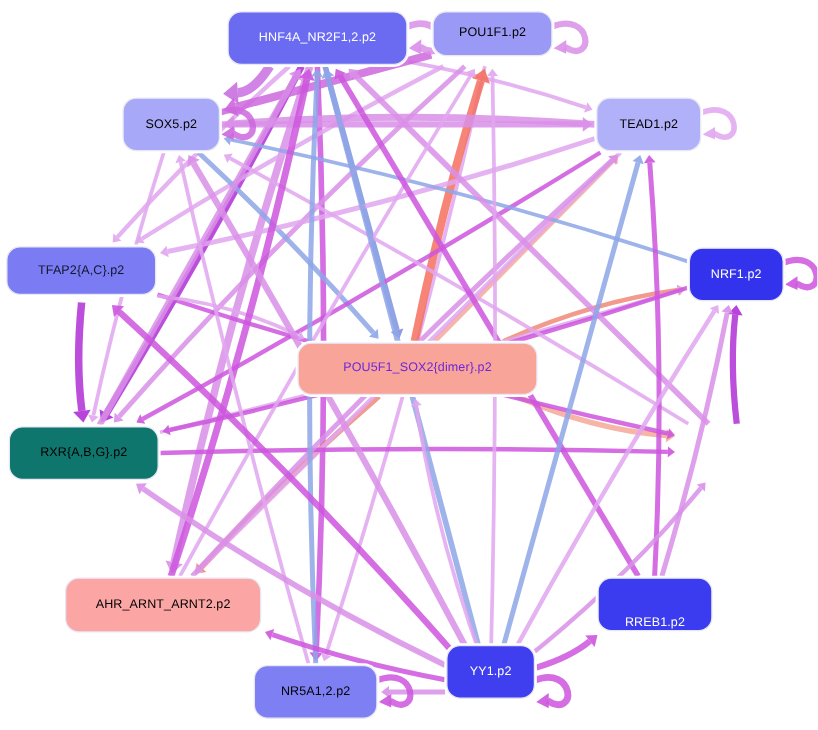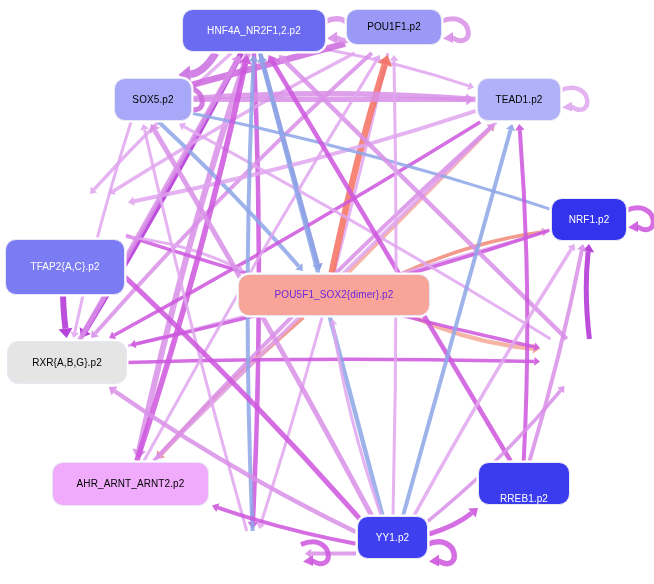--- a/index.html
+++ b/index.html
@@ -289,40 +289,43 @@
         <path d="M 427 544.5 C 460.3 530.9 462 575.8 438 560.5" stroke="#cc55dd" stroke-width="5.5" stroke-opacity="0.85" fill="none" stroke-linecap="butt"></path>
         <polygon points="429,561.5 439,554.45 439,566.55" fill="#cc55dd" fill-opacity="0.9"></polygon>
       </g>
     </svg>
 <div class="node" style="left: 182px; top: 9px; width: 144px; height: 43px; background: rgb(107, 107, 242); color: rgb(255, 255, 255);">
       <span class="node-label">HNF4A_NR2F1,2.p2</span>
     </div>
     <div class="node" style="left: 346px; top: 9px; width: 96px; height: 36px; background: rgb(154, 154, 246); color: rgb(0, 0, 0);">
       <span class="node-label">POU1F1.p2</span>
     </div>
-    <div class="node" style="left: 98px; top: 78px; width: 78px; height: 43px; background: rgb(168, 168, 248); color: rgb(0, 0, 0); margin-left: 16px;">
+    <div class="node" style="left: 98px; top: 78px; width: 78px; height: 43px; background: rgb(168, 168, 248); color: rgb(0, 0, 0);">
       <span class="node-label">SOX5.p2</span>
     </div>
     <div class="node" style="left: 477px; top: 78px; width: 84px; height: 43px; background: rgb(177, 177, 249); color: #000000;">
       <span class="node-label">TEAD1.p2</span>
     </div>
-    <div class="node" style="left: 5px; top: 197px; width: 120px; height: 56px; background: rgb(123, 123, 244); color: #ffffff; margin-top: 42px;">
+    <div class="node" style="left: 5px; top: 197px; width: 120px; height: 39px; background: rgb(123, 123, 244); color: #0f172a;">
       <span class="node-label">TFAP2{A,C}.p2</span>
     </div>
     <div class="node" style="left: 551px; top: 198px; width: 76px; height: 43px; background: rgb(51, 51, 238); color: rgb(255, 255, 255);">
       <span class="node-label">NRF1.p2</span>
     </div>
     <div class="node" style="left: 238px; top: 274px; width: 192px; height: 42px; background: rgb(248, 164, 152); color: #6d28d9; text-align: center;">
       <span class="node-label">POU5F1_SOX2{dimer}.p2</span>
     </div>
-    <div class="node" style="left: 7px; top: 341px; width: 120px; height: 43px; background: #e5e5e5; color: rgb(0, 0, 0);">
+    <div class="node" style="left: 7px; top: 341px; width: 120px; height: 43px; background: #0f766e; color: rgb(0, 0, 0);">
       <span class="node-label">RXR{A,B,G}.p2</span>
     </div>
-    <div class="node" style="left: 52px; top: 462px; width: 157px; height: 44px; background: #f0abfc; color: rgb(0, 0, 0);">
+    <div class="node" style="left: 52px; top: 462px; width: 157px; height: 44px; background: #fca5a5; color: rgb(0, 0, 0);">
       <span class="node-label">AHR_ARNT_ARNT2.p2</span>
     </div>
     <div class="node" style="left: 478px; top: 462px; width: 92px; height: 43px; background: rgb(59, 59, 239); color: rgb(255, 255, 255); align-items: flex-end;">
       <span class="node-label">RREB1.p2</span>
+    </div>
+    <div class="node" style="left: 203px; top: 532px; width: 99px; height: 43px; background: rgb(127, 127, 244); color: rgb(0, 0, 0);">
+      <span class="node-label">NR5A1,2.p2</span>
     </div>
     <div class="node" style="left: 357px; top: 516px; width: 71px; height: 43px; background: rgb(63, 63, 240); color: rgb(255, 255, 255);">
       <span class="node-label">YY1.p2</span>
     </div>
   </div>
 
 </body></html>

